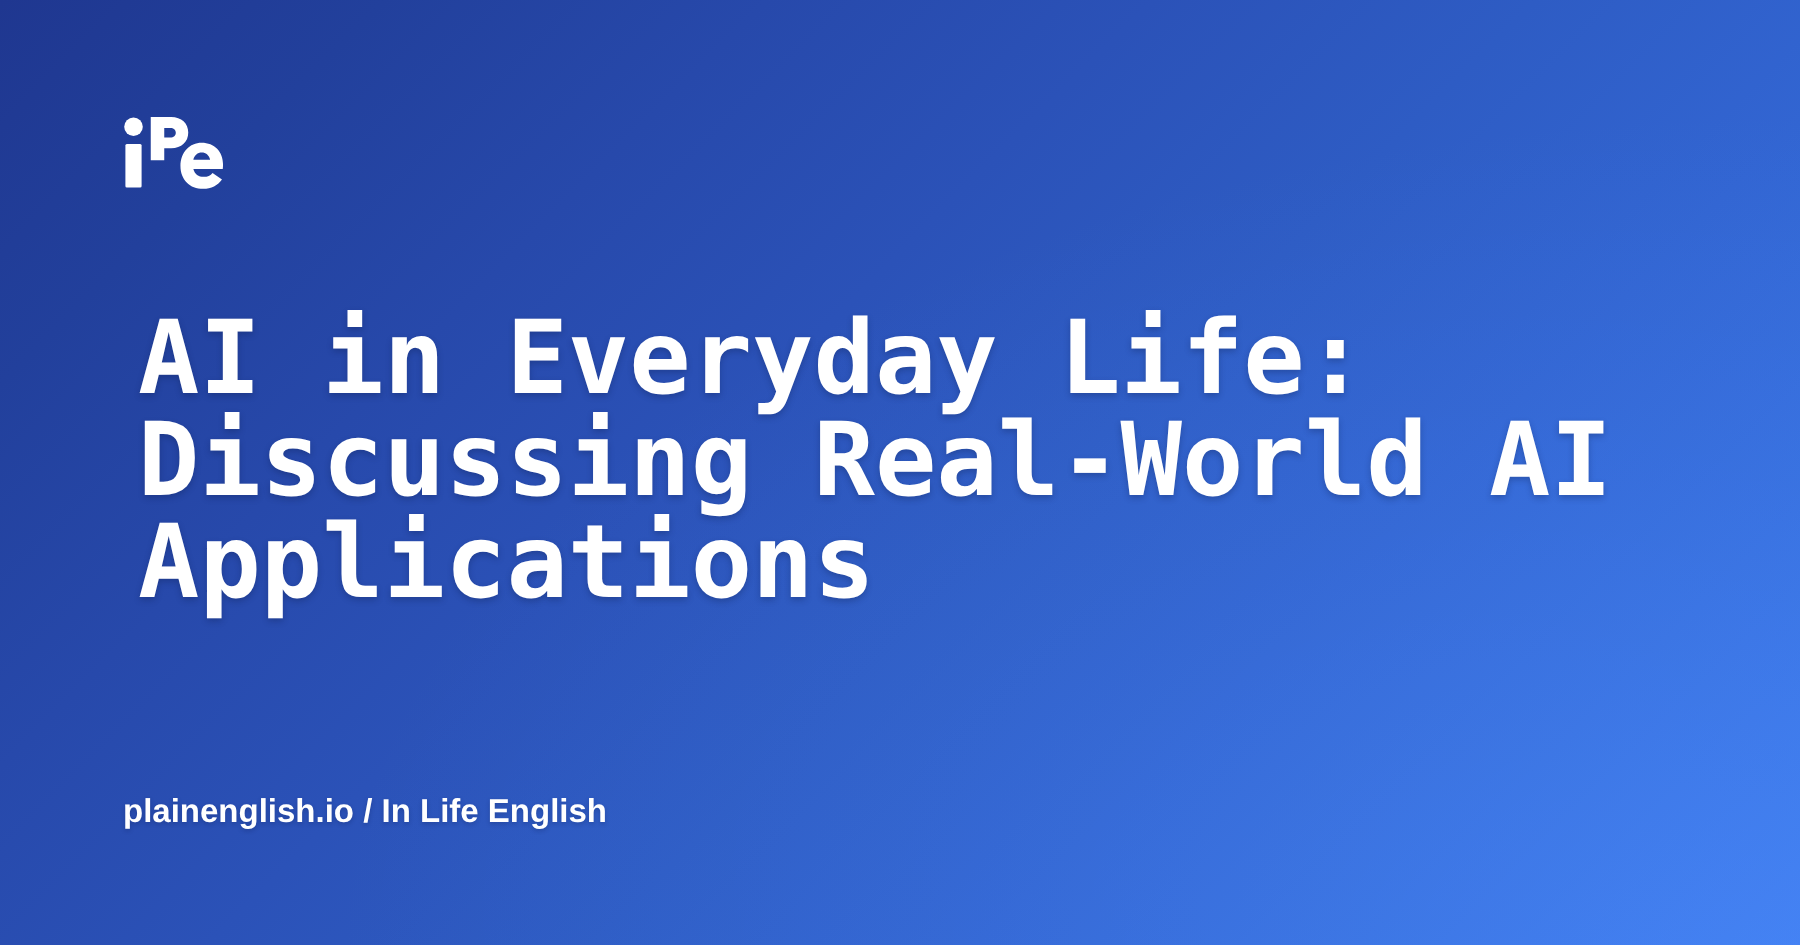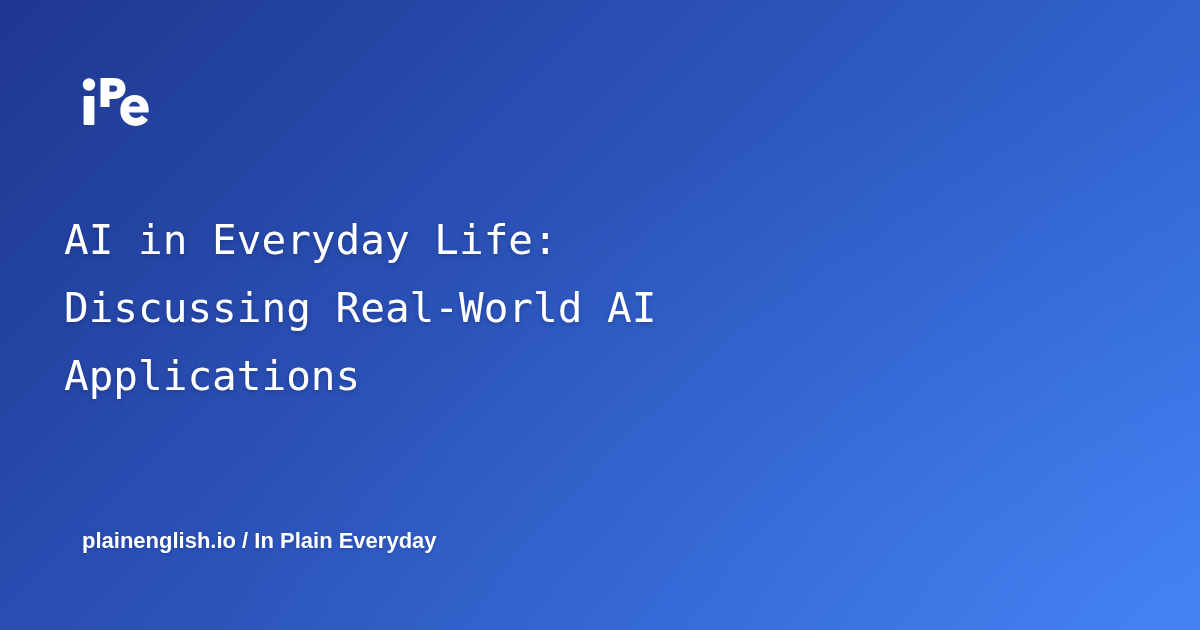--- a/index.html
+++ b/index.html
@@ -58,26 +58,26 @@
     left:80px;
     top:74px;
     height:52px;
     display:block;
   }
   .logo svg { display:block; }
 
   
   .title {
     position:absolute;
-    left:64px;
+    left:92px;
     top:206px;
     width:1000px;
     font-family:"DejaVu Sans Mono", "Liberation Mono", monospace;
-    font-weight:400;
-    font-size:41px;
+    font-weight:700;
+    font-size:68px;
     line-height:68px;
     letter-spacing:0px;
     color:#ffffff;
     text-shadow:0 2px 4px rgba(10,25,70,0.28);
     white-space:pre-line;
   }
 
   
   .footer {
     position:absolute;
@@ -126,16 +126,16 @@
                  M48.9 32.5 h11.2
                  c-0.8 -3.1 -2.9 -4.8 -5.6 -4.8
                  c-2.8 0 -4.9 1.8 -5.6 4.8 z"></path>
       </svg>
     </a>
 
     <h1 class="title">AI in Everyday Life:
 Discussing Real-World AI
 Applications</h1>
 
-    <div class="footer">plainenglish.io / In Plain Everyday</div>
+    <div class="footer">plainenglish.io / In Life English</div>
 
   </div>
 </div>
 
 </body></html>

